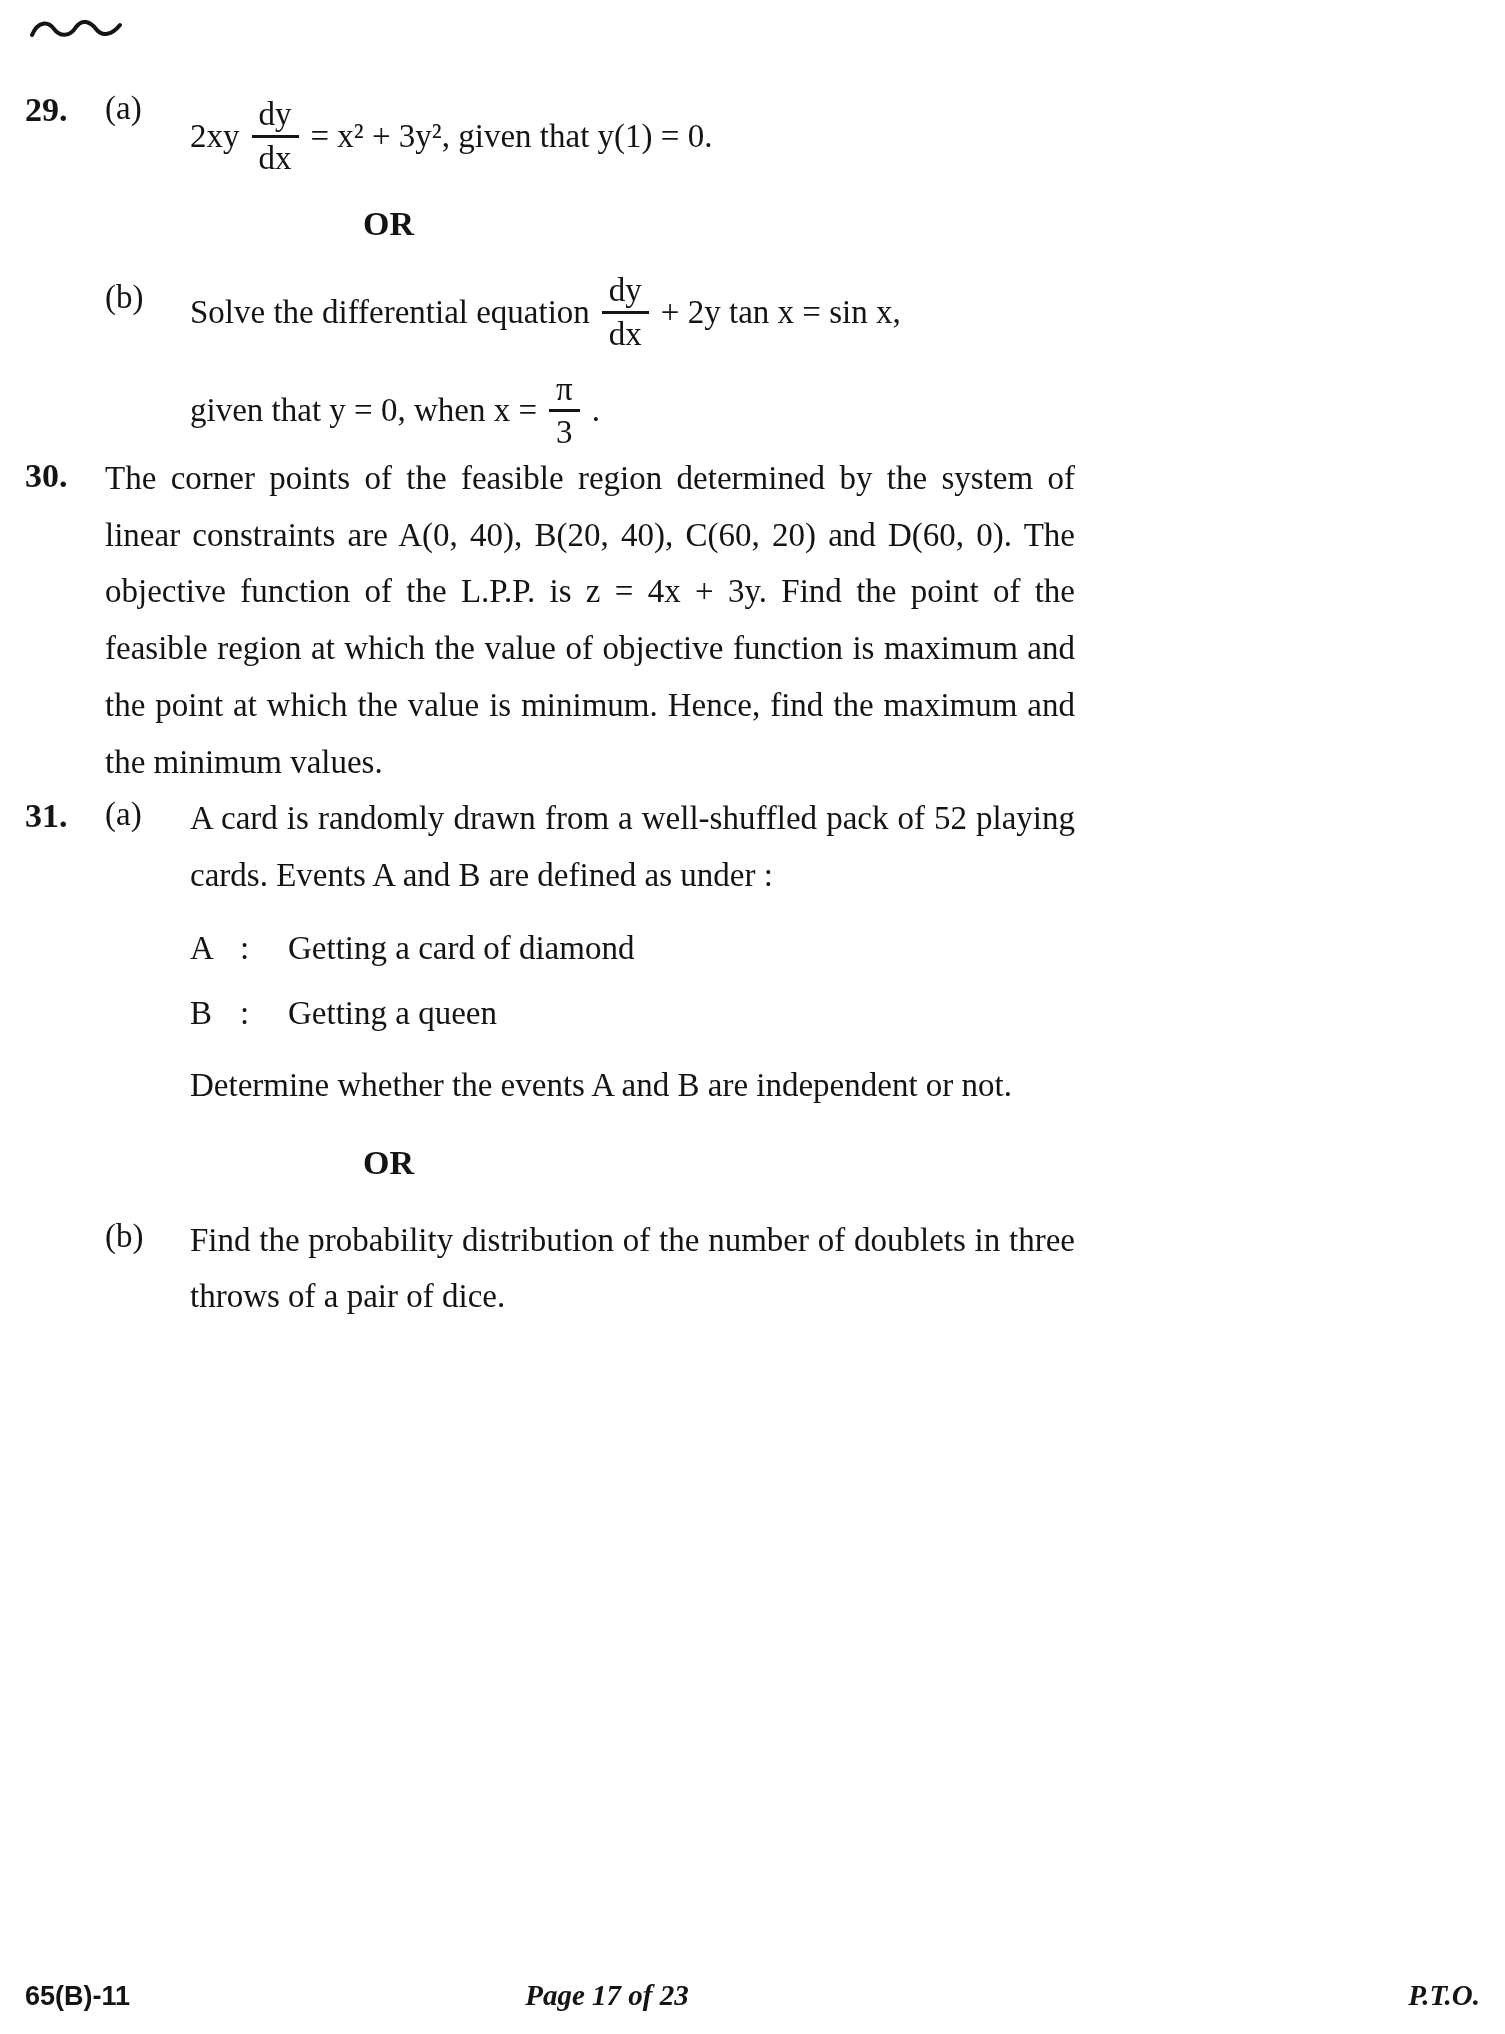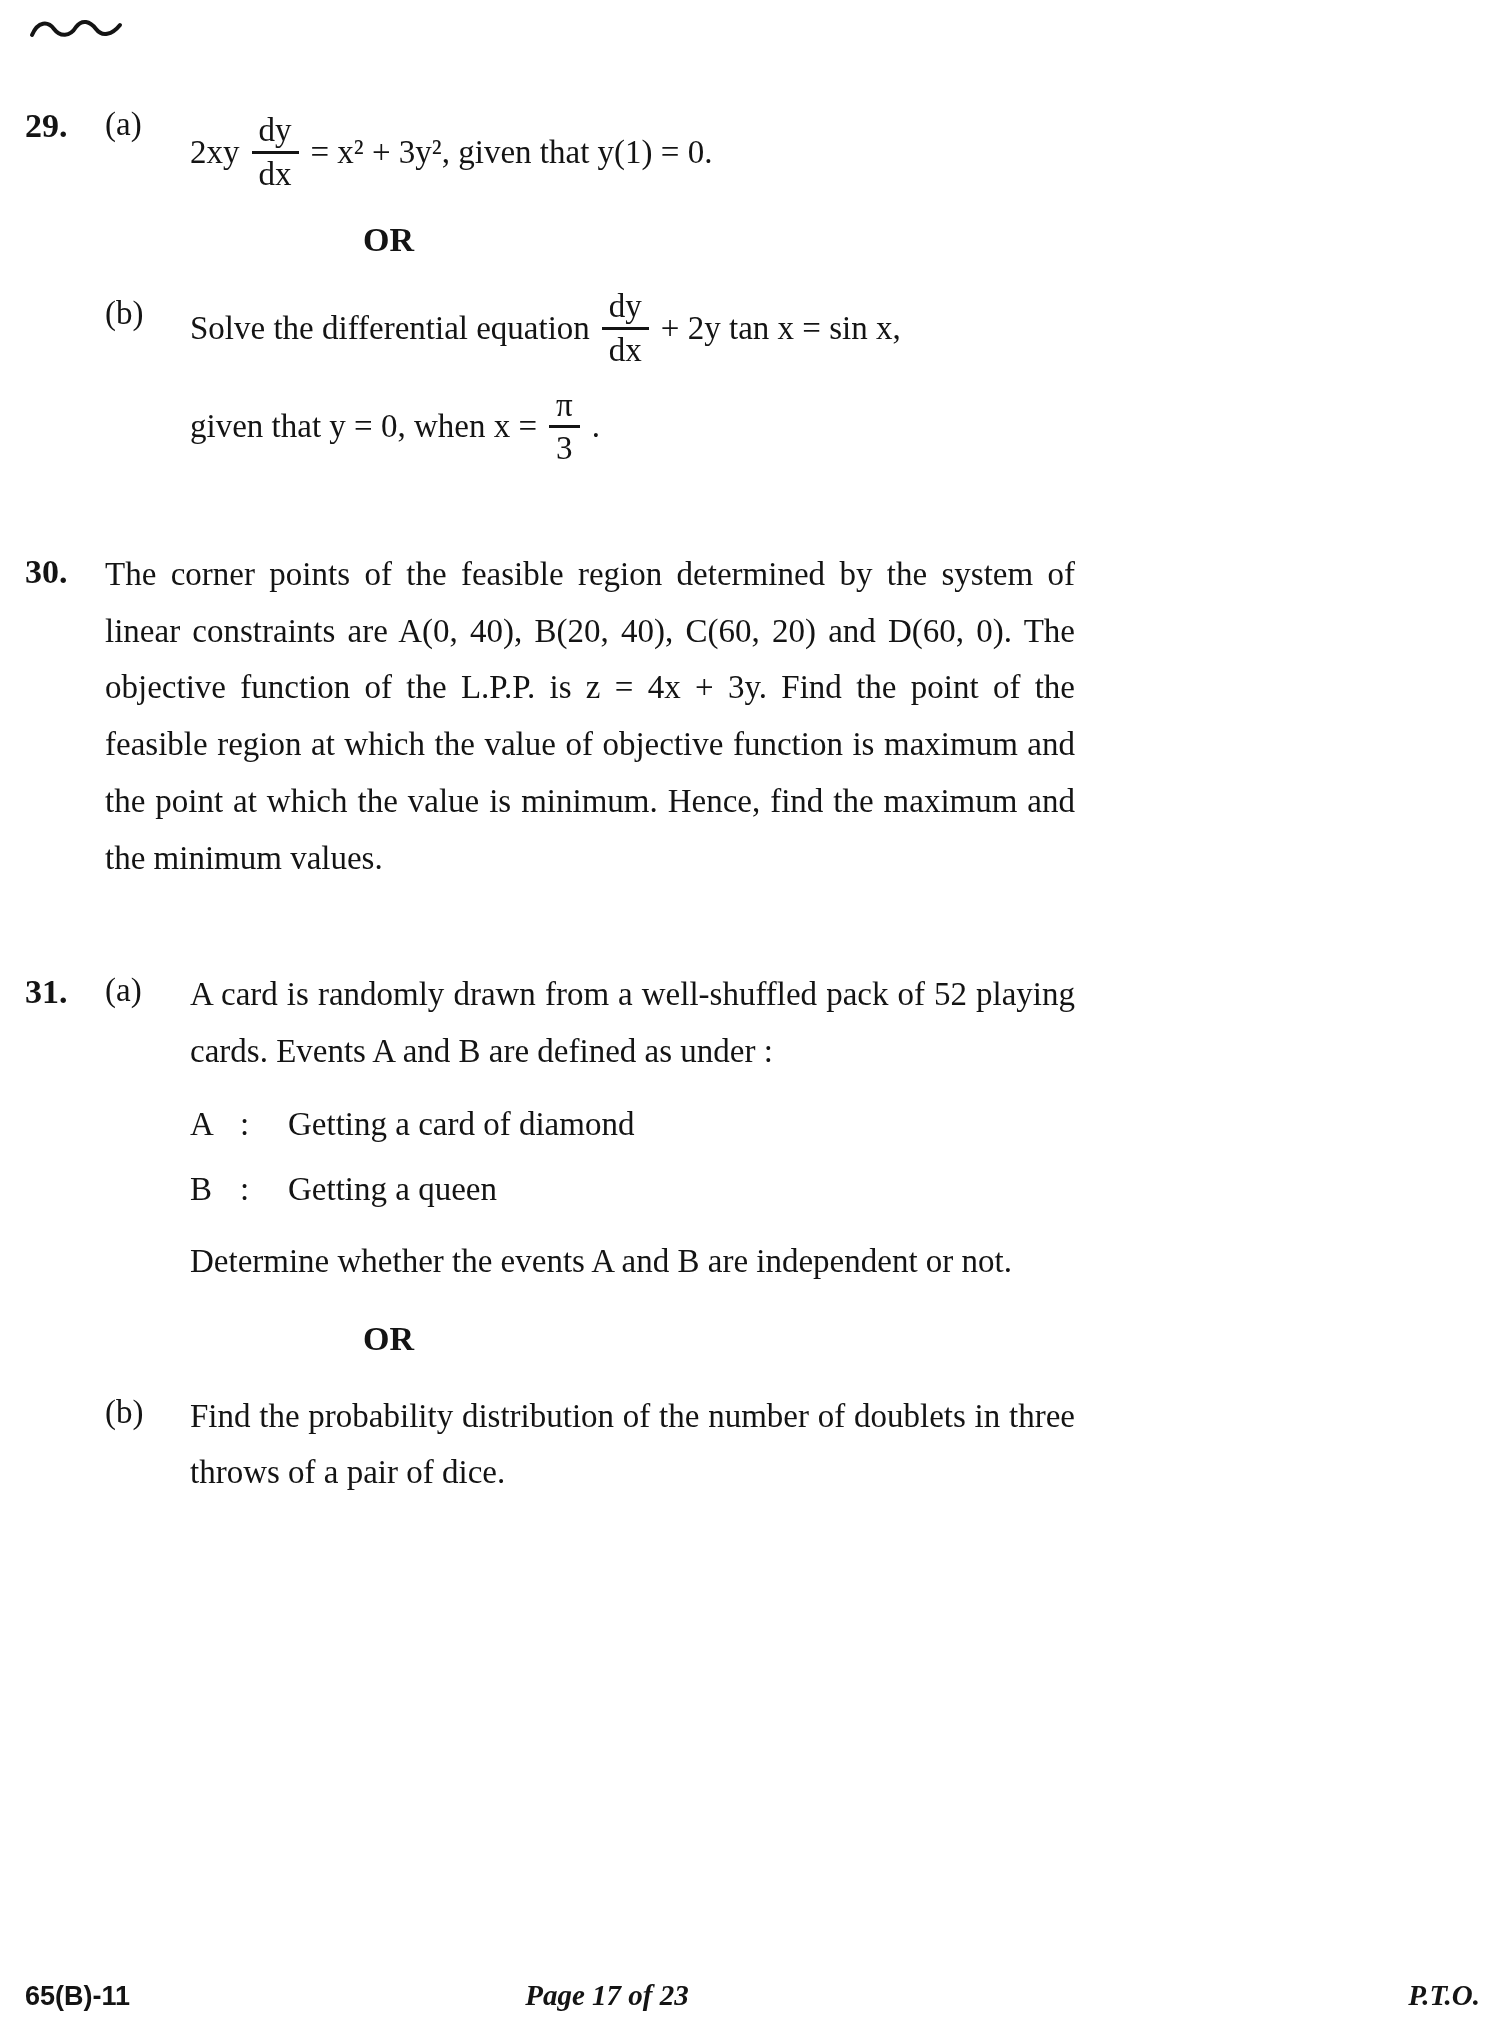--- a/index.html
+++ b/index.html
@@ -11,28 +11,27 @@
     color: #141414;
     overflow: hidden;
   }
   .page {
     width: 1505px;
     height: 2034px;
     padding: 12px 25px 22px 25px;
     display: flex;
     flex-direction: column;
     background: #ffffff;
-    gap: 16px;
   }
   .squiggle { height: 34px; margin-left: 2px; }
   .squiggle svg { display: block; }
 
   .question { display: flex; align-items: flex-start; }
   .q-gap-1 { margin-top: 38px; }
-  .q-gap-2 { margin-top: 64px; }
+  .q-gap-2 { }
   .qnum {
     width: 80px;
     flex: 0 0 80px;
     font-weight: 700;
     font-size: 34px;
     line-height: 1.5;
   }
   .qparts { flex: 1 1 auto; max-width: 970px; }
 
   .part { display: flex; align-items: flex-start; }

